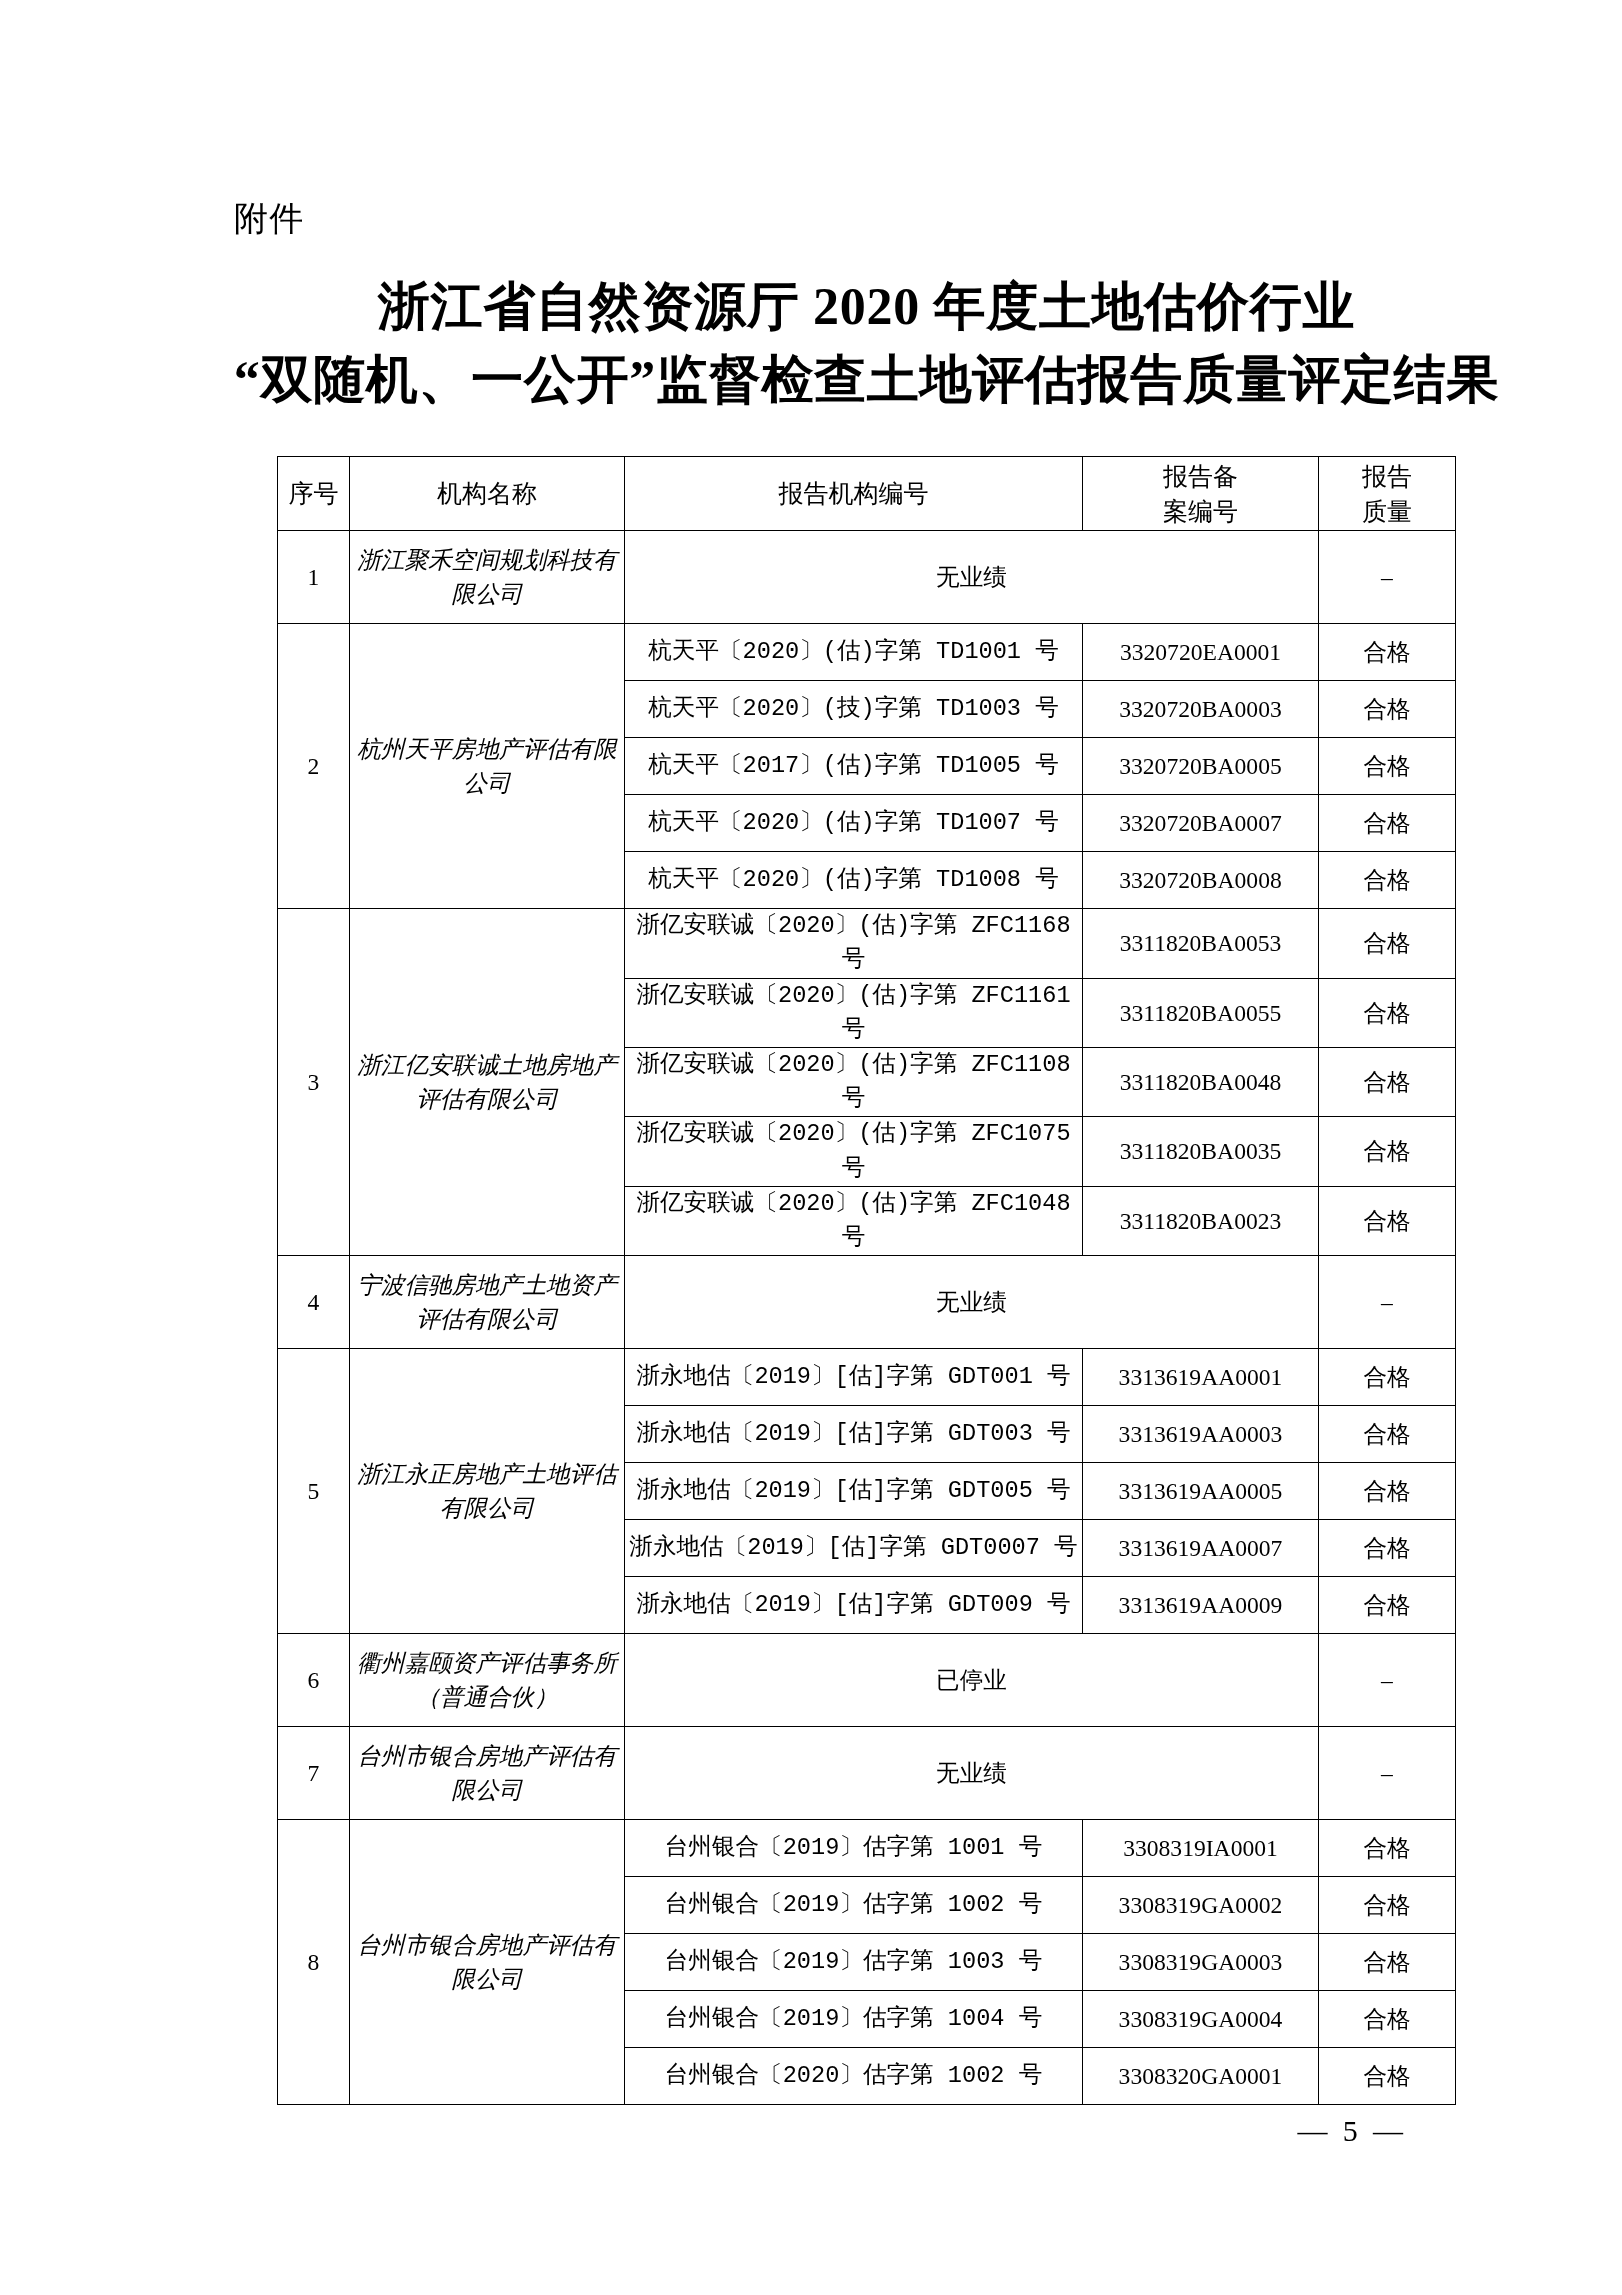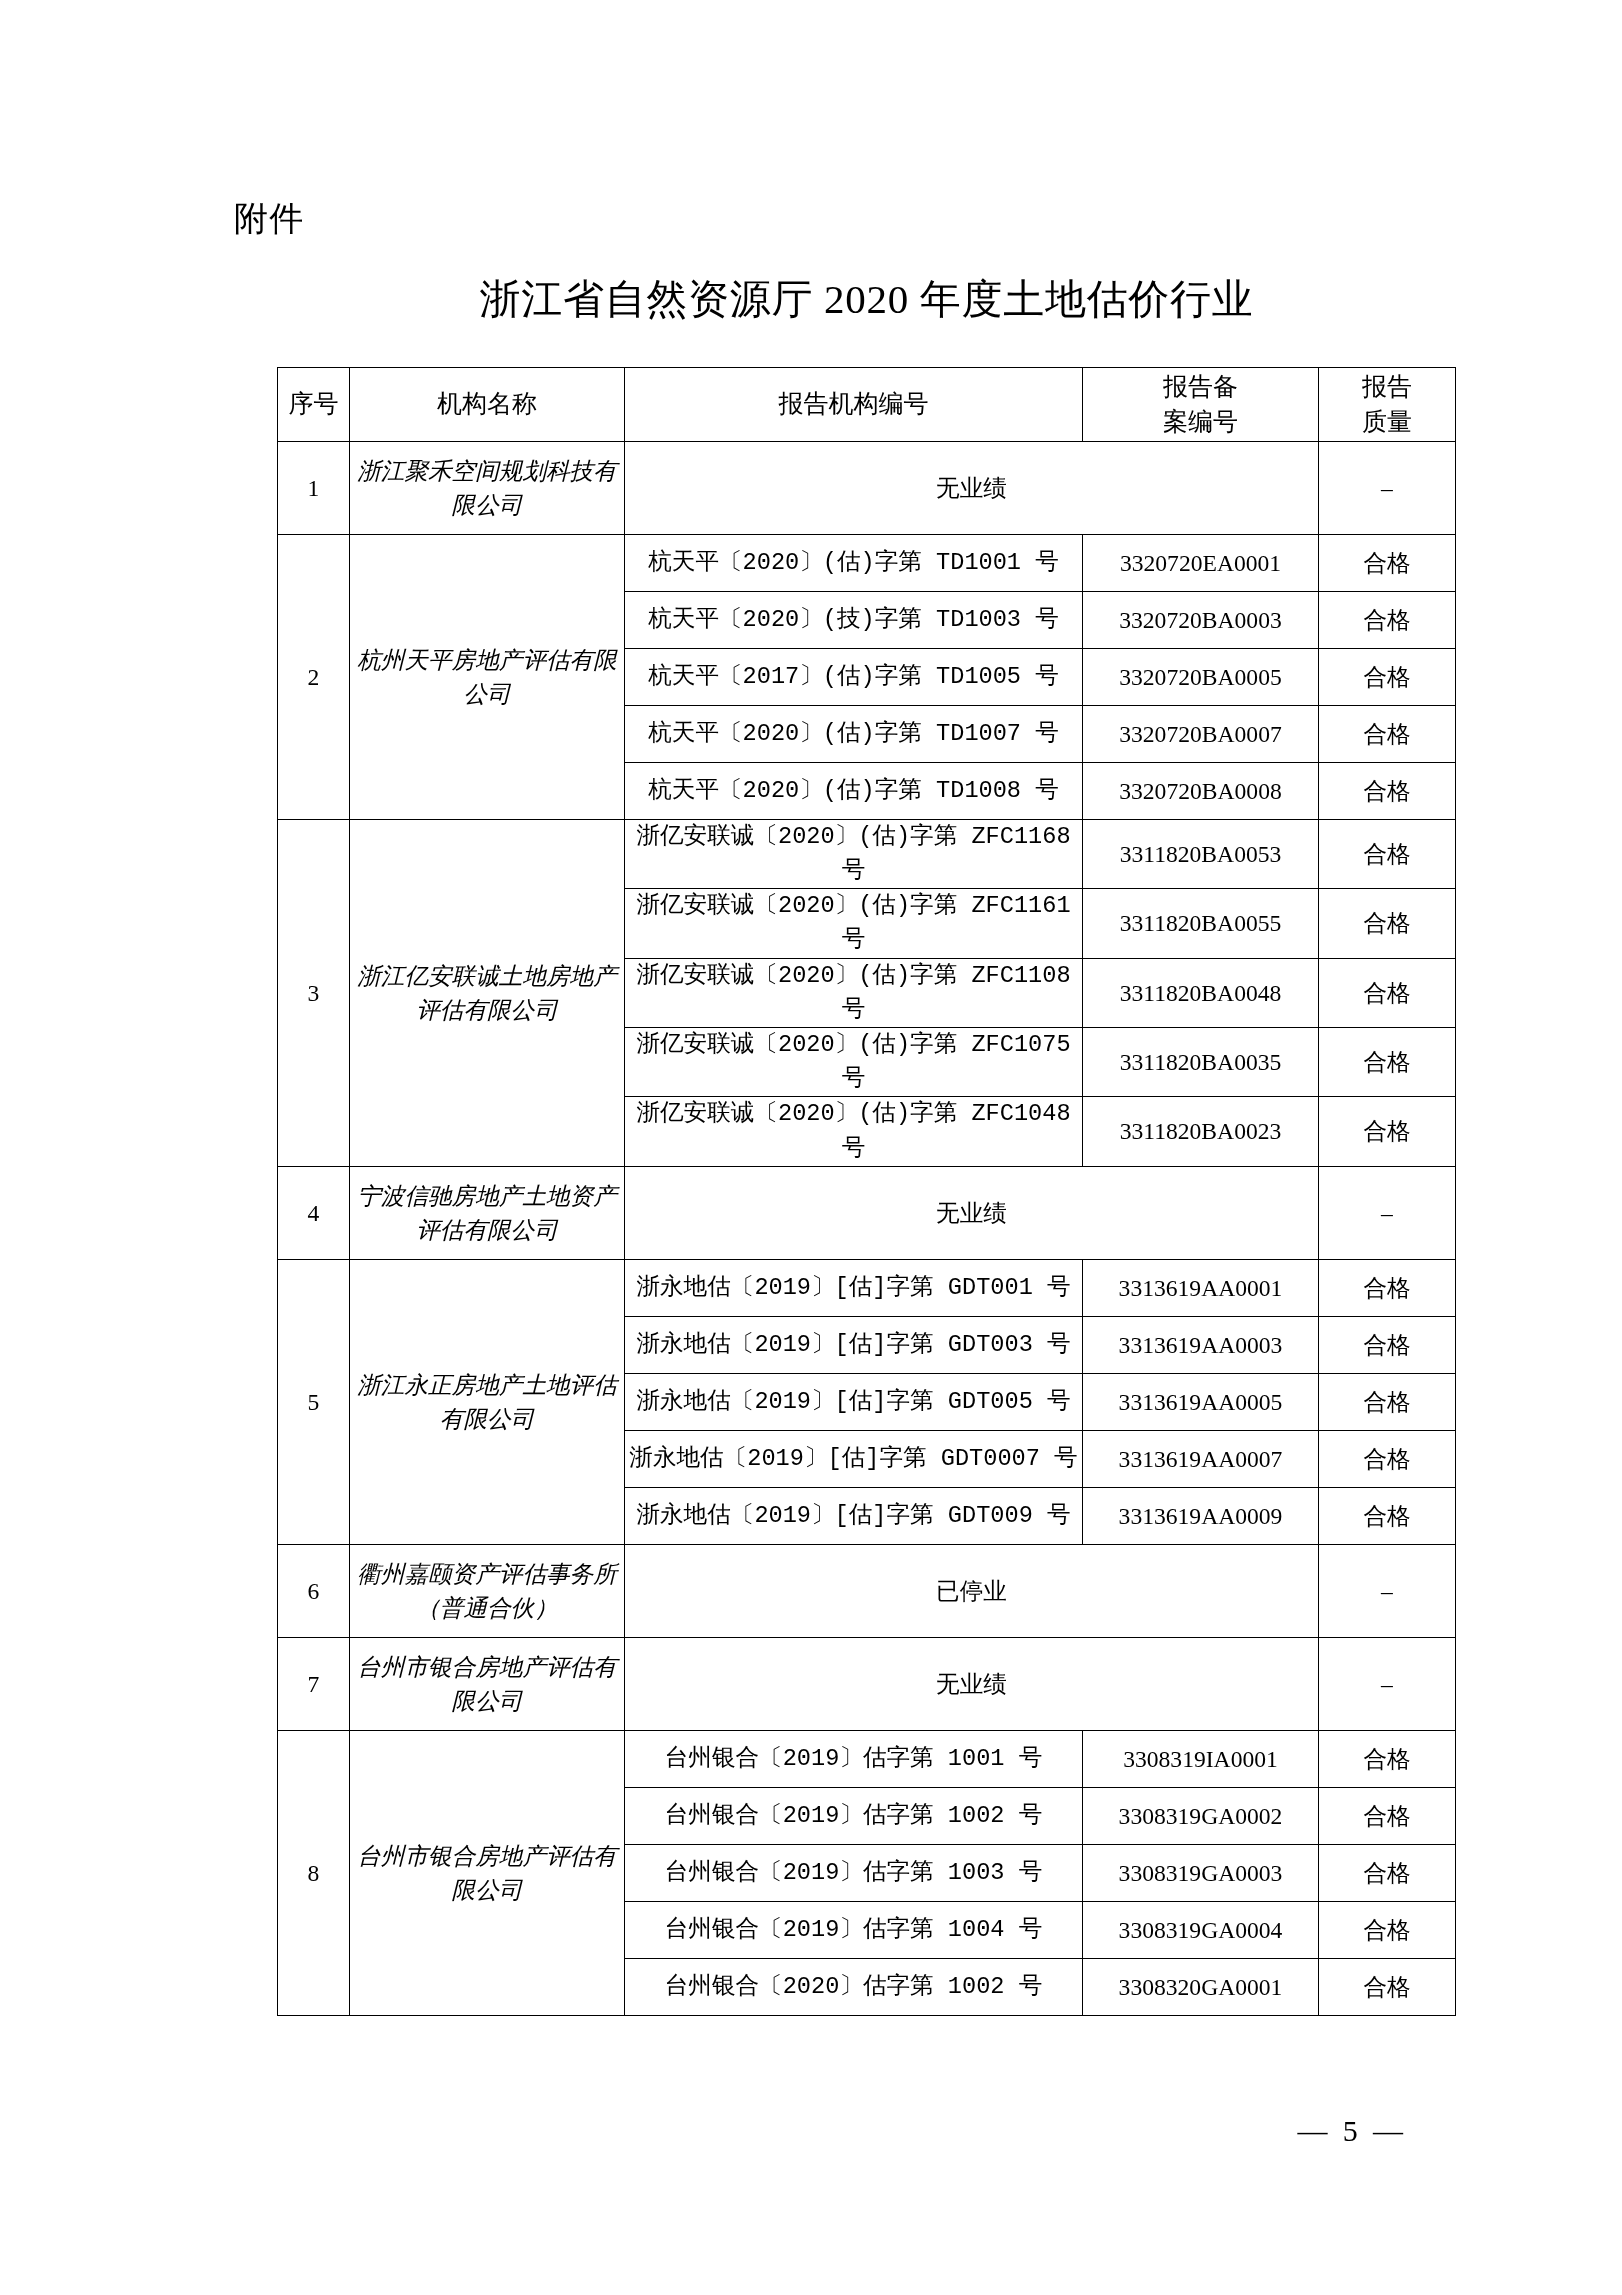--- a/index.html
+++ b/index.html
@@ -23,22 +23,22 @@
     padding: 196px 116px 0 226px;
   }
   .attach-label {
     font-size: 34px;
     font-weight: normal;
     letter-spacing: 1.3px;
     margin: 0 0 27.5px 7.9px;
   }
   .doc-title {
     text-align: center;
-    font-size: 41px;
-    font-weight: normal;
+    font-size: 52px;
+    font-weight: bold;
     line-height: 1.42;
     letter-spacing: 0.7px;
     margin: 16px 0 39px 0;
   }
   .doc-title .line2 {
     display: block;
   }
   table.result-table {
     border-collapse: collapse;
     width: 1178px;
@@ -101,20 +101,21 @@
 </style>
 </head>
 <body>
 
 <div class="page">
 
   <div class="attach-label">附件</div>
 
   <h1 class="doc-title">
     <span class="line1">浙江省自然资源厅 2020 年度土地估价行业</span>
+    <span class="line2">“双随机、一公开”监督检查土地评估报告质量评定结果</span>
   </h1>
 
   <table class="result-table">
     <colgroup>
       <col class="col-no">
       <col class="col-org">
       <col class="col-report">
       <col class="col-record">
       <col class="col-quality">
     </colgroup>

